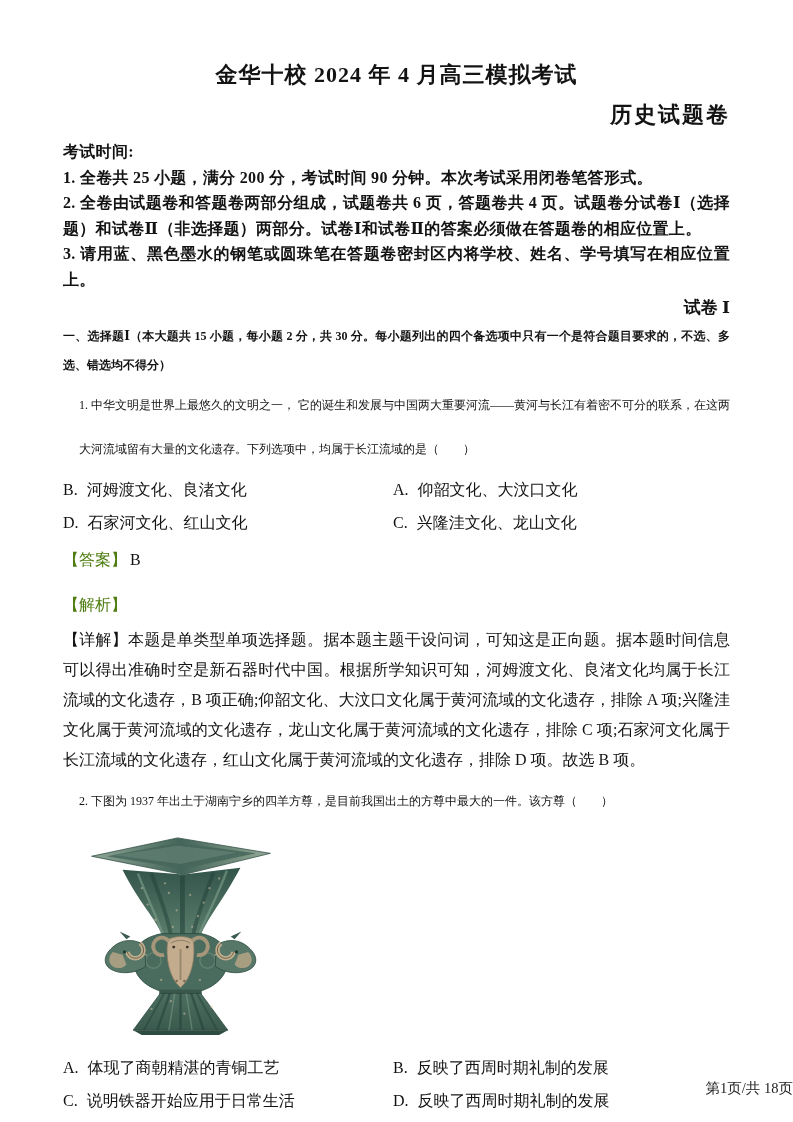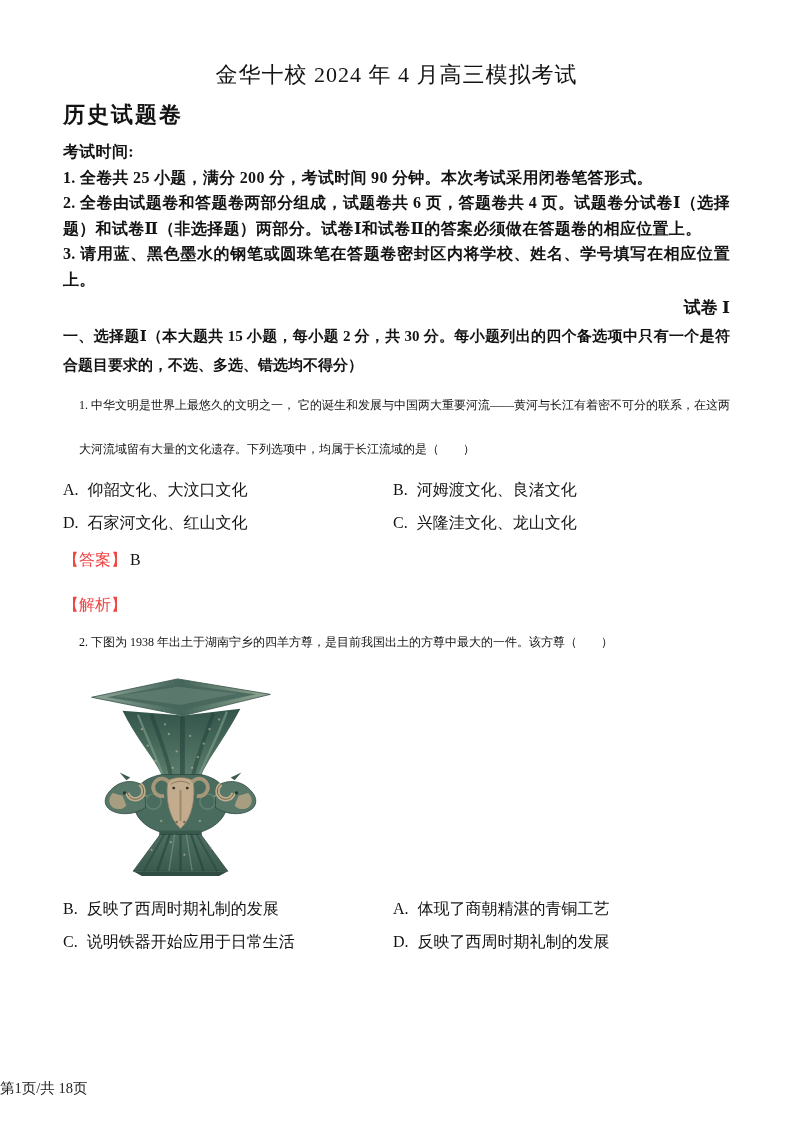--- a/index.html
+++ b/index.html
@@ -7,38 +7,38 @@
     position:relative;
     width:793px; height:1122px;
     box-sizing:border-box;
     padding:60px 63px 0 63px;
     margin:0 auto;
     background:#ffffff;
     color:#131313;
     font-family:"Liberation Serif","DejaVu Serif",serif;
     overflow:hidden;
   }
-  .title {margin:0; font-size:22px; line-height:30px; font-weight:normal; text-align:center; letter-spacing:1px;}
-  .subtitle {margin:10px 0 0 0; font-size:22px; line-height:30px; font-weight:bold; text-align:left; letter-spacing:2px;}
+  .title {margin:0; font-size:22px; line-height:30px; font-weight:bold; text-align:center; letter-spacing:1px;}
+  .subtitle {margin:10px 0 0 0; font-size:22px; line-height:30px; font-weight:bold; text-align:right; letter-spacing:2px;}
   .notice {margin-top:9px; font-weight:bold;}
   .notice p {margin:0; font-size:16px; line-height:25.5px; text-align:justify; letter-spacing:0.3px;}
   .section-header {margin-top:4px; text-align:right; font-weight:bold; font-size:17px; line-height:24px;}
-  .instructions {margin:2px 0 0 0; font-weight:bold; font-size:15px; line-height:28.5px; text-align:justify;}
+  .instructions {margin:2px 0 0 0; font-weight:bold; font-size:12px; line-height:28.5px; text-align:justify;}
   .stem {margin:4px 0 0 16px; font-size:12px; line-height:44px; text-align:justify;}
   .options {display:grid; grid-template-columns:330px 1fr; margin-top:2px;}
   .option {font-size:16px; line-height:33px; white-space:nowrap;}
   .opt-label {margin-right:9px;}
   .answer-line {margin:10px 0 0 0; font-size:16px; line-height:22px;}
   .analysis-line {margin:23px 0 0 0; font-size:16px; line-height:22px;}
-  .blue {color:#ef4444;}
+  .blue {color:#4d7c0f;}
   .answer-value {margin-left:3px;}
   .detail {margin:9px 0 0 0; font-size:16px; line-height:30px; text-align:justify;}
   .figure {margin:12px 0 0 20px; padding:0;}
   .q2-options {margin-top:12px;}
-  .footer {position:absolute; left:0; bottom:24px; width:100%; text-align:left; font-size:14.5px; color:#222;}
+  .footer {position:absolute; left:0; bottom:24px; width:100%; text-align:right; font-size:14.5px; color:#222;}
 </style>
 </head>
 <body>
 
 <div class="page">
 
   <h1 class="title">金华十校 2024 年 4 月高三模拟考试</h1>
   <h2 class="subtitle">历史试题卷</h2>
 
   <div class="notice">
@@ -47,35 +47,36 @@
     <p>2. 全卷由试题卷和答题卷两部分组成，试题卷共 6 页，答题卷共 4 页。试题卷分试卷Ⅰ（选择题）和试卷Ⅱ（非选择题）两部分。试卷Ⅰ和试卷Ⅱ的答案必须做在答题卷的相应位置上。</p>
     <p>3. 请用蓝、黑色墨水的钢笔或圆珠笔在答题卷密封区内将学校、姓名、学号填写在相应位置上。</p>
   </div>
 
   <div class="section-header">试卷  Ⅰ</div>
   <p class="instructions">一、选择题Ⅰ（本大题共 15 小题，每小题 2 分，共 30 分。每小题列出的四个备选项中只有一个是符合题目要求的，不选、多选、错选均不得分）</p>
 
   <div>
     <p class="stem">1. 中华文明是世界上最悠久的文明之一， 它的诞生和发展与中国两大重要河流——黄河与长江有着密不可分的联系，在这两大河流域留有大量的文化遗存。下列选项中，均属于长江流域的是（　　）</p>
     <div class="options">
+      <div class="option"><span class="opt-label">B.</span><span>河姆渡文化、良渚文化</span></div>
       <div class="option"><span class="opt-label">A.</span><span>仰韶文化、大汶口文化</span></div>
-      <div class="option"><span class="opt-label">B.</span><span>河姆渡文化、良渚文化</span></div>
       <div class="option"><span class="opt-label">D.</span><span>石家河文化、红山文化</span></div>
       <div class="option"><span class="opt-label">C.</span><span>兴隆洼文化、龙山文化</span></div>
     </div>
     <p class="answer-line">
       <span class="blue">【答案】</span><span class="answer-value">B</span>
     </p>
     <p class="analysis-line">
       <span class="blue">【解析】</span>
     </p>
+    <p class="detail">【详解】本题是单类型单项选择题。据本题主题干设问词，可知这是正向题。据本题时间信息可以得出准确时空是新石器时代中国。根据所学知识可知，河姆渡文化、良渚文化均属于长江流域的文化遗存，B 项正确;仰韶文化、大汶口文化属于黄河流域的文化遗存，排除 A 项;兴隆洼文化属于黄河流域的文化遗存，龙山文化属于黄河流域的文化遗存，排除 C 项;石家河文化属于长江流域的文化遗存，红山文化属于黄河流域的文化遗存，排除 D 项。故选 B 项。</p>
   </div>
 
   <div>
-    <p class="stem">2. 下图为 1938 年出土于湖南宁乡的四羊方尊，是目前我国出土的方尊中最大的一件。该方尊（　　）</p>
+    <p class="stem">2. 下图为 1937 年出土于湖南宁乡的四羊方尊，是目前我国出土的方尊中最大的一件。该方尊（　　）</p>
 
     <figure class="figure">
       <svg width="195" height="200" viewBox="0 0 200 207" role="img" aria-label="四羊方尊（青铜器照片）">
         <defs>
           <linearGradient id="gRim" x1="0" y1="0" x2="1" y2="0">
             <stop offset="0" stop-color="#8fa796"></stop>
               <stop offset="0.5" stop-color="#44655a"></stop>
               <stop offset="1" stop-color="#93a995"></stop>
           </linearGradient>
           <linearGradient id="gNeck" x1="0" y1="0" x2="0" y2="1">
@@ -164,22 +165,22 @@
             <circle cx="120" cy="150" r="1.2"></circle>
             <circle cx="70" cy="180" r="1.2"></circle>
           <circle cx="104" cy="185" r="1.2"></circle>
             <circle cx="132" cy="178" r="1.2"></circle>
             <circle cx="90" cy="172" r="1.2"></circle>
         </g>
       </svg>
     </figure>
 
     <div class="options q2-options">
+      <div class="option"><span class="opt-label">A.</span><span>体现了商朝精湛的青铜工艺</span></div>
       <div class="option"><span class="opt-label">B.</span><span>反映了西周时期礼制的发展</span></div>
-      <div class="option"><span class="opt-label">A.</span><span>体现了商朝精湛的青铜工艺</span></div>
       <div class="option"><span class="opt-label">C.</span><span>说明铁器开始应用于日常生活</span></div>
       <div class="option"><span class="opt-label">D.</span><span>反映了西周时期礼制的发展</span></div>
     </div>
   </div>
 
   <div class="footer">第1页/共 18页</div>
 
 </div>
 
 </body></html>

